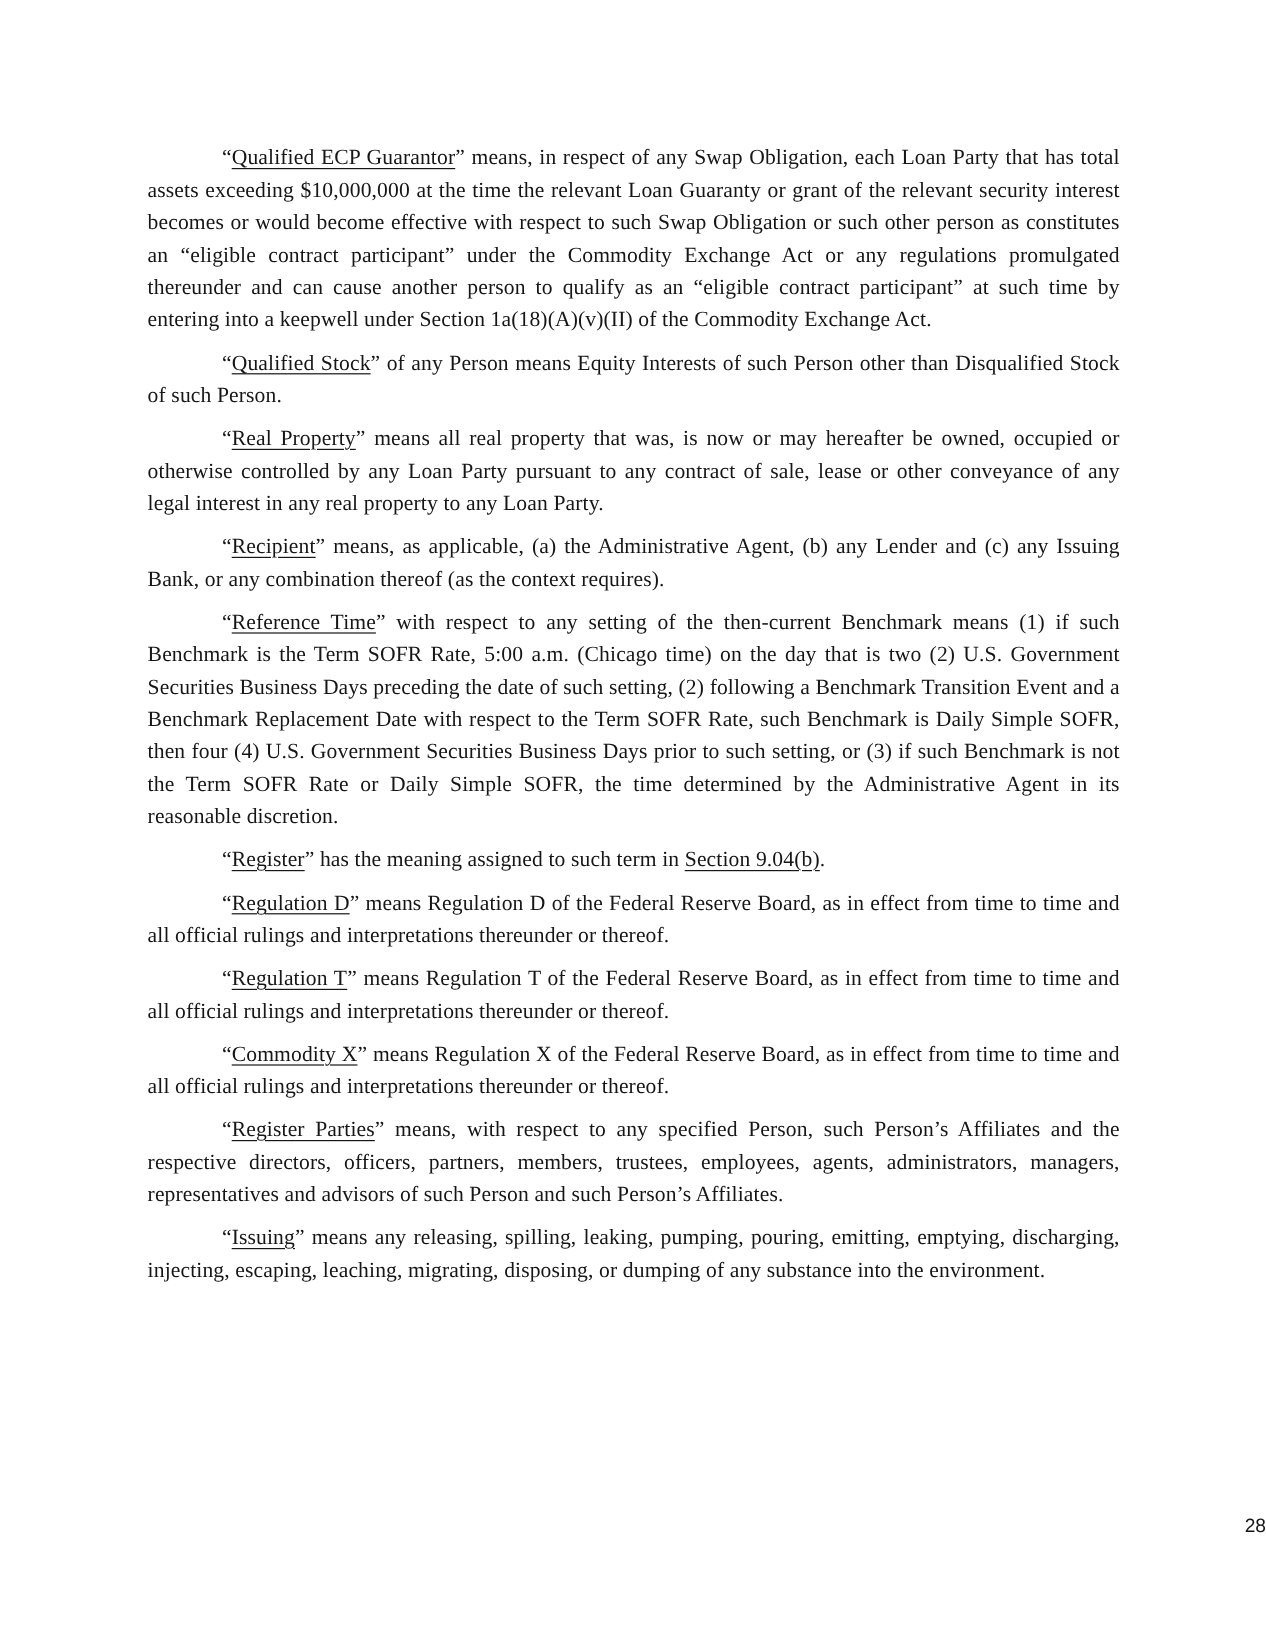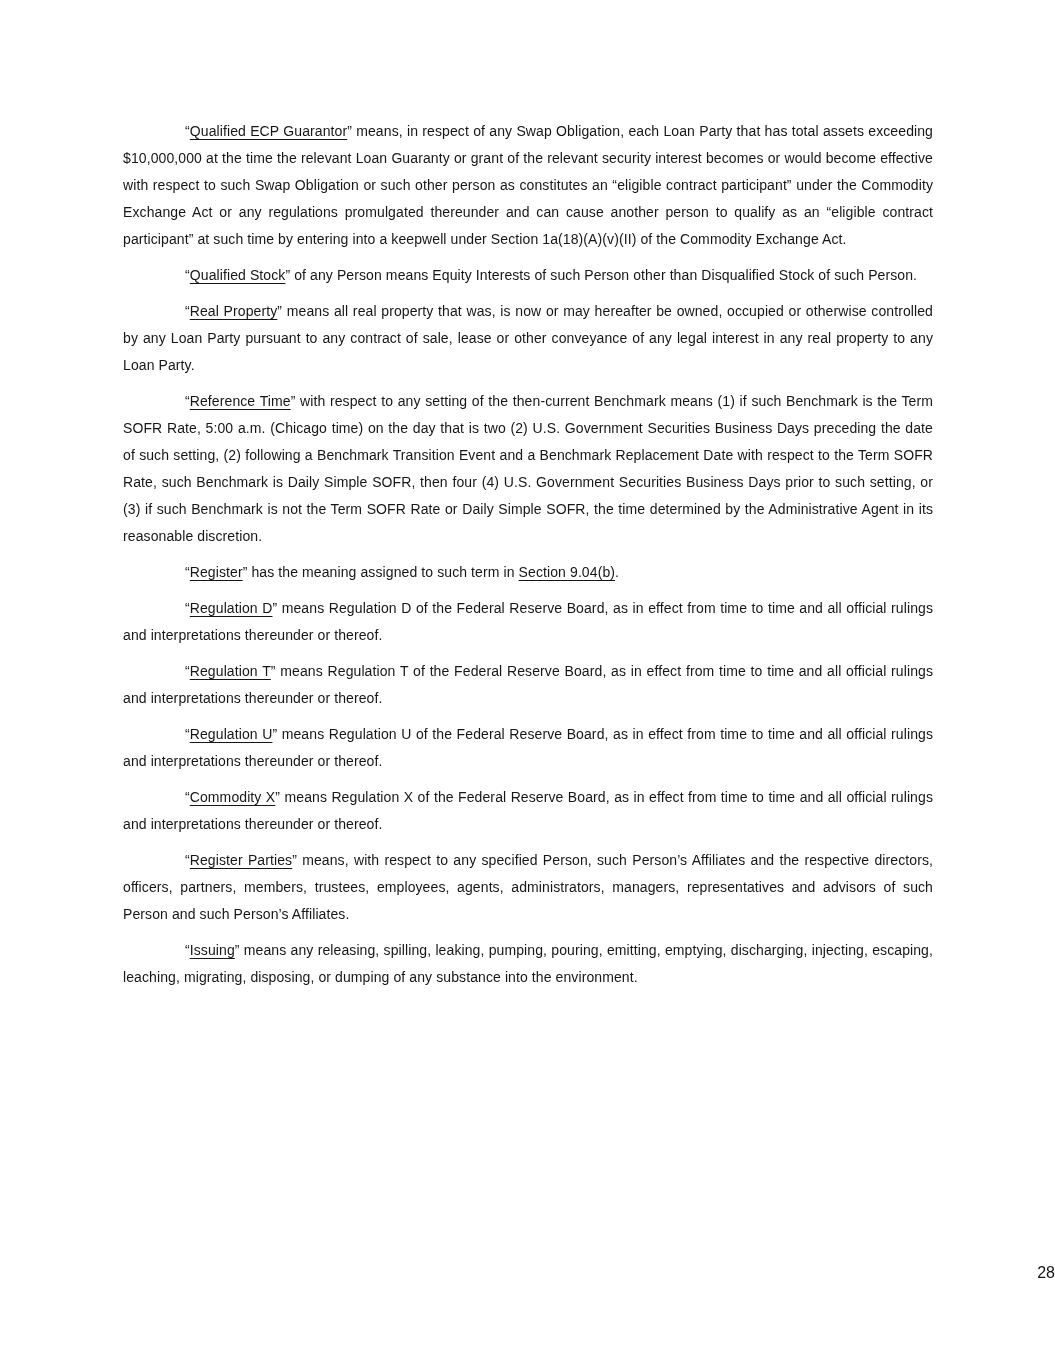--- a/index.html
+++ b/index.html
@@ -13,25 +13,26 @@
     overflow: hidden;
   }
   .content {
     position: absolute;
     left: 123px;
     top: 118px;
     width: 810px;
   }
   .content p {
     margin: 0 0 9px 0;
-    font-size: 14px;
+    font-size: 18px;
     line-height: 27px;
     text-align: justify;
     text-indent: 62px;
     letter-spacing: 0.1px;
+    font-family: Liberation Serif, serif;
   }
   .content p span.u {
     text-decoration: underline;
     text-underline-offset: 3px;
     text-decoration-thickness: 1px;
   }
   .page-number {
     position: absolute;
     top: 1262px;
     left: 0;
@@ -42,23 +43,23 @@
   }
 </style>
 </head>
 <body>
 
 <div class="page">
   <div class="content" id="definitions-content">
       <p><span>“</span><span class="u">Qualified ECP Guarantor</span><span>” means, in respect of any Swap Obligation, each Loan Party that has total assets exceeding $10,000,000 at the time the relevant Loan Guaranty or grant of the relevant security interest becomes or would become effective with respect to such Swap Obligation or such other person as constitutes an “eligible contract participant” under the Commodity Exchange Act or any regulations promulgated thereunder and can cause another person to qualify as an “eligible contract participant” at such time by entering into a keepwell under Section 1a(18)(A)(v)(II) of the Commodity Exchange Act.</span></p>
       <p><span>“</span><span class="u">Qualified Stock</span><span>” of any Person means Equity Interests of such Person other than Disqualified Stock of such Person.</span></p>
       <p><span>“</span><span class="u">Real Property</span><span>” means all real property that was, is now or may hereafter be owned, occupied or otherwise controlled by any Loan Party pursuant to any contract of sale, lease or other conveyance of any legal interest in any real property to any Loan Party.</span></p>
+      <p><span>“</span><span class="u">Recipient</span><span>” means, as applicable, (a) the Administrative Agent, (b) any Lender and (c) any Issuing Bank, or any combination thereof (as the context requires).</span></p>
       <p><span>“</span><span class="u">Reference Time</span><span>” with respect to any setting of the then-current Benchmark means (1) if such Benchmark is the Term SOFR Rate, 5:00 a.m. (Chicago time) on the day that is two (2) U.S. Government Securities Business Days preceding the date of such setting, (2) following a Benchmark Transition Event and a Benchmark Replacement Date with respect to the Term SOFR Rate, such Benchmark is Daily Simple SOFR, then four (4) U.S. Government Securities Business Days prior to such setting, or (3) if such Benchmark is not the Term SOFR Rate or Daily Simple SOFR, the time determined by the Administrative Agent in its reasonable discretion.</span></p>
       <p><span>“</span><span class="u">Register</span><span>” has the meaning assigned to such term in </span><span class="u">Section 9.04(b)</span><span>.</span></p>
       <p><span>“</span><span class="u">Regulation D</span><span>” means Regulation D of the Federal Reserve Board, as in effect from time to time and all official rulings and interpretations thereunder or thereof.</span></p>
       <p><span>“</span><span class="u">Regulation T</span><span>” means Regulation T of the Federal Reserve Board, as in effect from time to time and all official rulings and interpretations thereunder or thereof.</span></p>
-      <p><span>“</span><span class="u">Regulation U</span><span>” means Regulation U of the Federal Reserve Board, as in effect from time to time and all official rulings and interpretations thereunder or thereof.</span></p>
       <p><span>“</span><span class="u">Commodity X</span><span>” means Regulation X of the Federal Reserve Board, as in effect from time to time and all official rulings and interpretations thereunder or thereof.</span></p>
       <p><span>“</span><span class="u">Register Parties</span><span>” means, with respect to any specified Person, such Person’s Affiliates and the respective directors, officers, partners, members, trustees, employees, agents, administrators, managers, representatives and advisors of such Person and such Person’s Affiliates.</span></p>
       <p><span>“</span><span class="u">Issuing</span><span>” means any releasing, spilling, leaking, pumping, pouring, emitting, emptying, discharging, injecting, escaping, leaching, migrating, disposing, or dumping of any substance into the environment.</span></p>
     </div>
   <div class="page-number">28</div>
 </div>
 
 </body></html>

